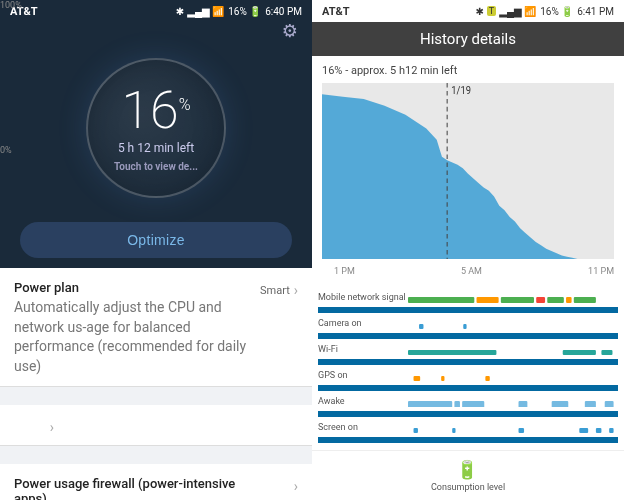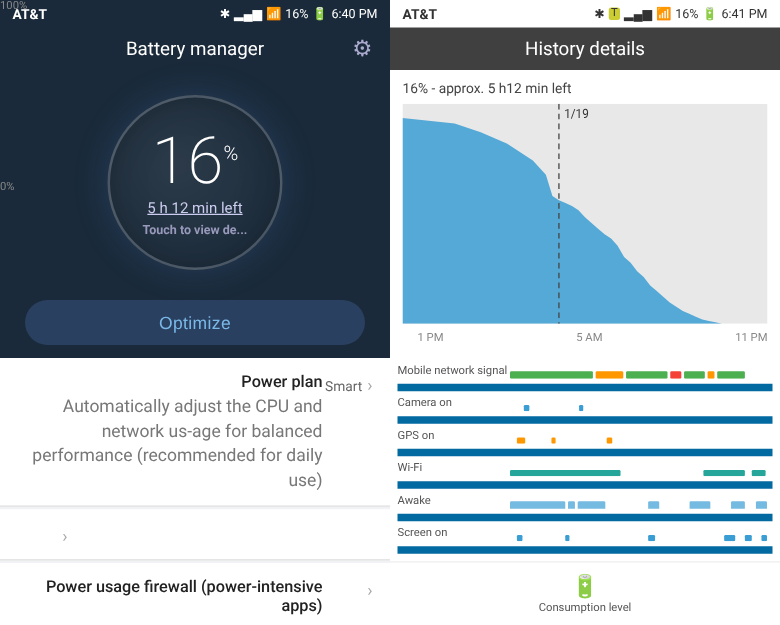--- a/index.html
+++ b/index.html
@@ -80,21 +80,20 @@
     }
     .battery-percent sup {
       font-size: 16px;
       vertical-align: super;
       font-weight: 300;
     }
     .battery-time {
       font-size: 12px;
       color: #cce;
       margin-top: 4px;
-      text-decoration: underline;
     }
     .battery-touch {
       font-size: 10px;
       color: #99b;
       margin-top: 6px;
       font-weight: bold;
     }
 
     .optimize-btn {
       margin: 14px 20px 10px;
@@ -116,23 +115,22 @@
       color: #333;
     }
 
     .menu-item {
       padding: 12px 14px 10px;
       border-bottom: 1px solid #ddd;
       display: flex;
       align-items: flex-start;
       justify-content: space-between;
       background: white;
-      margin-bottom: 2px;
+      margin-bottom: 18px;
       cursor: pointer;
-      text-align: right;
     }
 
     .menu-item-content { flex: 1; }
     .menu-item-title { font-size: 13px; color: #222; font-weight: 500; }
     .menu-item-desc { font-size: 14px; color: #777; margin-top: 3px; line-height: 1.4; }
     .menu-item-right {
       display: flex;
       align-items: center;
       gap: 4px;
       font-size: 11px;
@@ -276,21 +274,20 @@
       <span>✱</span>
       <span>▂▄▆</span>
       <span>📶</span>
       <span>16%</span>
       <span>🔋</span>
       <span>6:40 PM</span>
     </span>
   </div>
 
   <div class="top-bar">
-    <span class="top-bar-title">Battery manager</span>
     <span class="gear-icon">⚙</span>
   </div>
 
   <div class="battery-circle-container">
     <div class="battery-circle">
       <div class="battery-percent">
         <span>16</span><sup>%</sup>
       </div>
       <div class="battery-time">5 h 12 min left</div>
       <div class="battery-touch">Touch to view de...</div>
@@ -441,37 +438,37 @@
       <div class="indicator-label">Camera on</div>
       <div class="indicator-bar">
         <svg width="100%" height="12" viewBox="0 0 190 12" preserveAspectRatio="none">
           <rect x="10" y="4" width="4" height="5" fill="#3a9dd4" rx="1"></rect>
           <rect x="50" y="4" width="3" height="5" fill="#3a9dd4" rx="1"></rect>
         </svg>
       </div>
     </div>
 
     <div class="indicator-row">
+      <div class="indicator-label">Wi-Fi</div>
+      <div class="indicator-bar">
+        <svg width="100%" height="12" viewBox="0 0 190 12" preserveAspectRatio="none">
+          <rect x="0" y="4" width="80" height="5" fill="#26a69a" rx="1"></rect>
+          <rect x="140" y="4" width="30" height="5" fill="#26a69a" rx="1"></rect>
+          <rect x="175" y="4" width="10" height="5" fill="#26a69a" rx="1"></rect>
+        </svg>
+      </div>
+    </div>
+
+    <div class="indicator-row">
       <div class="indicator-label">GPS on</div>
       <div class="indicator-bar">
         <svg width="100%" height="12" viewBox="0 0 190 12" preserveAspectRatio="none">
           <rect x="5" y="4" width="6" height="5" fill="#ff9800" rx="1"></rect>
           <rect x="30" y="4" width="3" height="5" fill="#ff9800" rx="1"></rect>
           <rect x="70" y="4" width="4" height="5" fill="#ff9800" rx="1"></rect>
-        </svg>
-      </div>
-    </div>
-
-    <div class="indicator-row">
-      <div class="indicator-label">Wi-Fi</div>
-      <div class="indicator-bar">
-        <svg width="100%" height="12" viewBox="0 0 190 12" preserveAspectRatio="none">
-          <rect x="0" y="4" width="80" height="5" fill="#26a69a" rx="1"></rect>
-          <rect x="140" y="4" width="30" height="5" fill="#26a69a" rx="1"></rect>
-          <rect x="175" y="4" width="10" height="5" fill="#26a69a" rx="1"></rect>
         </svg>
       </div>
     </div>
 
     <div class="indicator-row">
       <div class="indicator-label">Awake</div>
       <div class="indicator-bar">
         <svg width="100%" height="12" viewBox="0 0 190 12" preserveAspectRatio="none">
           <rect x="0" y="3" width="40" height="7" fill="#3a9dd4" rx="1" opacity="0.7"></rect>
           <rect x="42" y="3" width="5" height="7" fill="#3a9dd4" rx="1" opacity="0.7"></rect>

